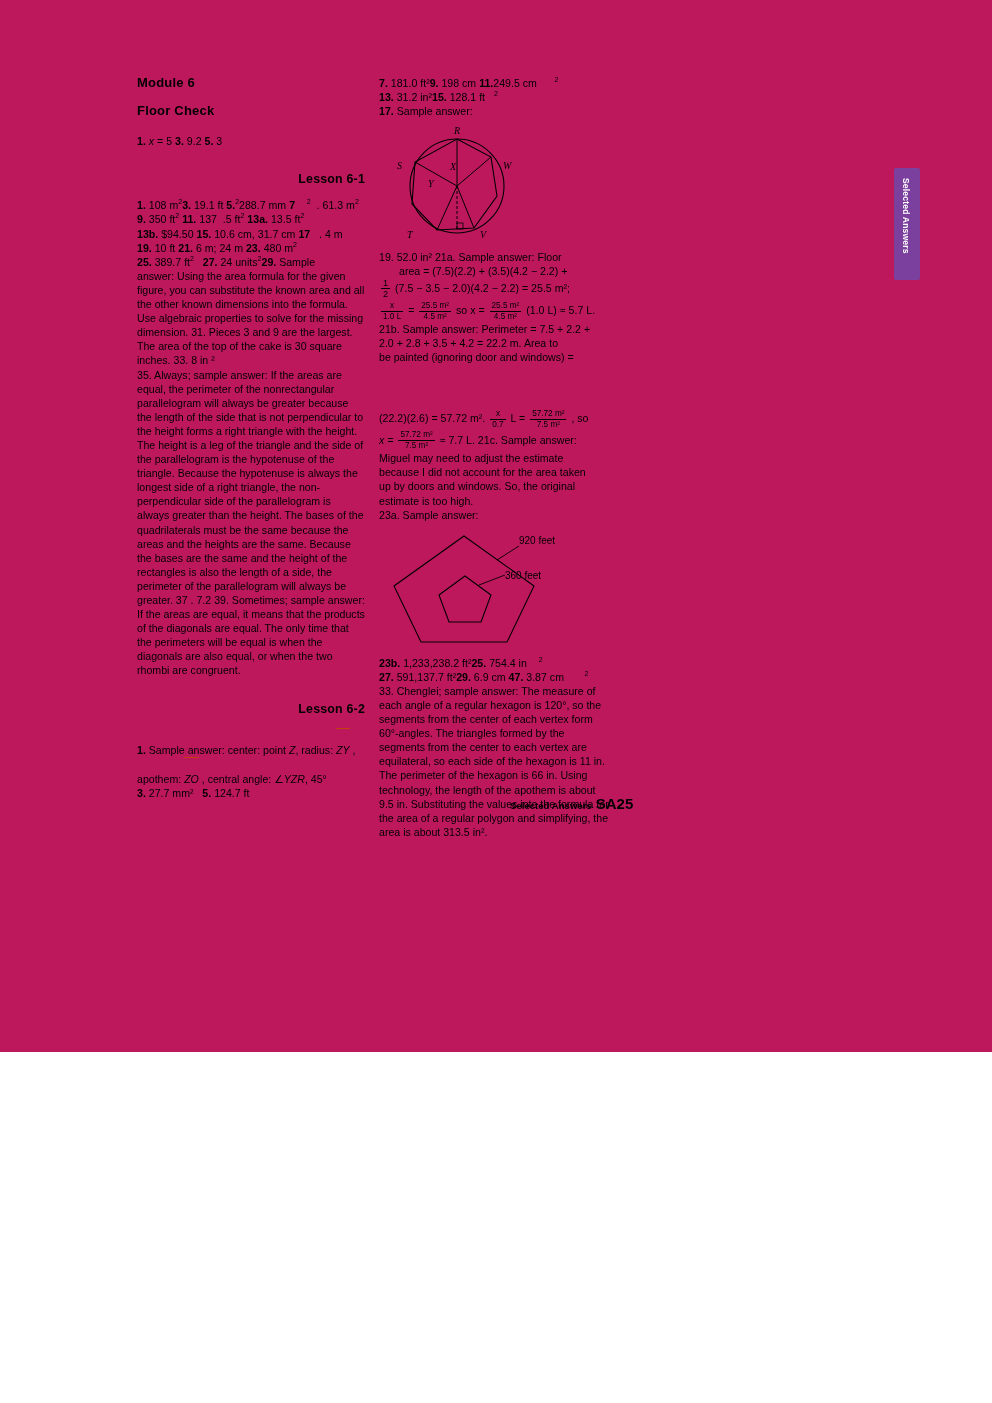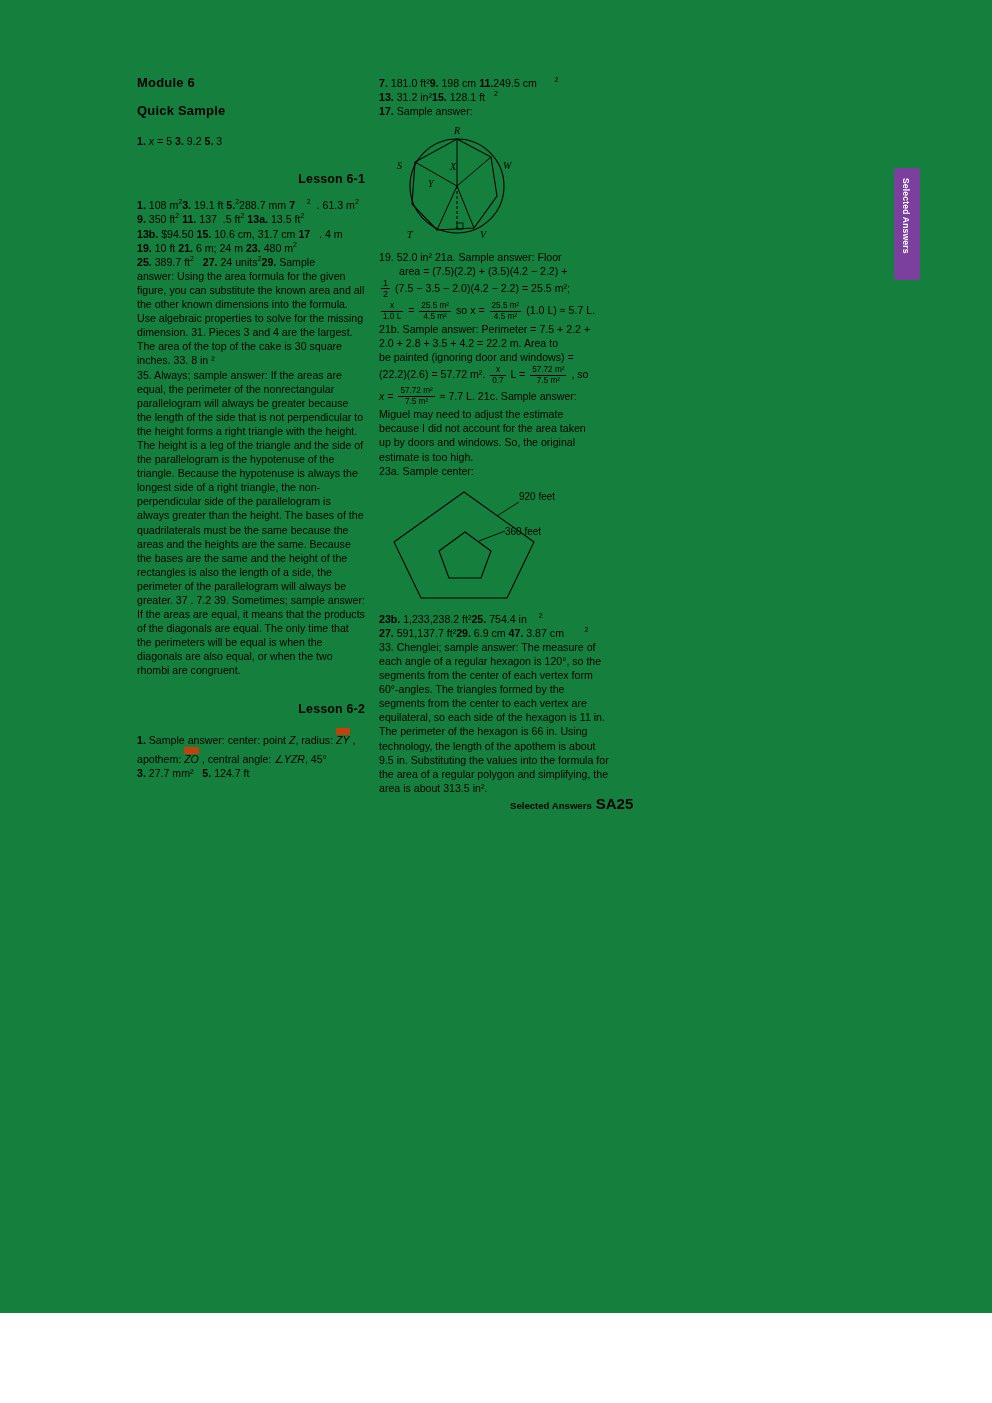--- a/index.html
+++ b/index.html
@@ -1,21 +1,21 @@
 <!DOCTYPE html>
 <html><head>
 <meta charset="utf-8">
 <style>
   html,body{margin:0;padding:0;}
   body{
     width:992px;height:1403px;background:#ffffff;
     font-family:"Liberation Sans", sans-serif;
     color:#000;position:relative;overflow:hidden;
   }
-  .page{position:absolute;left:0;top:0;width:992px;height:1313px;background:#15803d;}
+  .page{position:absolute;left:0;top:0;width:992px;height:1052px;background:#be185d;}
 
   
   .side-tab{
     position:absolute;right:72px;top:168px;width:26px;height:112px;
     background:#7b3f9d;color:#fff;border-radius:2px;
   }
   .side-tab span{
     display:block;white-space:nowrap;
     font-size:8.5px;font-weight:bold;letter-spacing:.2px;
     transform:rotate(90deg);transform-origin:left top;
@@ -28,21 +28,21 @@
   .col-right{left:379px;top:76px;width:232px;}
 
   h2.mod{font-size:13px;font-weight:bold;margin:0 0 14px 0;letter-spacing:.2px;}
   h2.qc{font-size:13px;font-weight:bold;margin:0 0 16px 0;letter-spacing:.2px;}
   h3.lesson{font-size:12.4px;font-weight:bold;margin:24px 0 12px 0;letter-spacing:.2px;text-align:right;}
   .p{margin:0 0 0 0;}
   b{font-weight:bold;}
   i{font-style:italic;}
   sup{font-size:7px;vertical-align:super;line-height:0;}
   .ital{font-style:italic;}
-  .ovl{border-top:7px solid #c2410c;padding-top:0px;display:inline-block;line-height:11px;text-align:right;}
+  .ovl{border-top:1px solid #c2410c;padding-top:16px;display:inline-block;line-height:11px;text-align:right;}
 
   
   .frac{display:inline-block;vertical-align:-0.55em;text-align:center;font-size:9.2px;line-height:10px;margin:0 2px;}
   .frac .num{display:block;padding:0 2px;}
   .frac .den{display:block;border-top:1px solid #000;padding:0 2px;}
   .frac.small{font-size:8.2px;}
 
   
   .fig{position:relative;margin:6px 0 8px 0;}
   .circ-fig{height:118px;}
@@ -58,37 +58,37 @@
 
 <div class="page">
 
   <div class="side-tab">
     <span>Selected Answers</span>
   </div>
 
   <div class="col col-left">
 
     <h2 class="mod">Module 6</h2>
-    <h2 class="qc">Quick Sample</h2>
+    <h2 class="qc">Floor Check</h2>
 
     <div class="p">
       <b>1.</b> <i>x</i> = 5 <b>3.</b> 9.2 <b>5.</b> 3
     </div>
 
     <h3 class="lesson">Lesson 6-1</h3>
 
     <div class="p">
       <b>1.</b> 108 m<sup>2</sup><b>3.</b> 19.1 ft <b>5.</b><sup>2</sup>288.7 mm <b>7</b>&nbsp;&nbsp;&nbsp;&nbsp;<sup>2</sup>&nbsp;&nbsp;. 61.3 m<sup>2</sup><br>
       <b>9.</b> 350 ft<sup>2</sup> <b>11.</b> 137&nbsp;&nbsp;.5 ft<sup>2</sup> <b>13a.</b> 13.5 ft<sup>2</sup><br>
       <b>13b.</b> $94.50 <b>15.</b> 10.6 cm, 31.7 cm <b>17</b>&nbsp;&nbsp;&nbsp;. 4 m<br>
       <b>19.</b> 10 ft <b>21.</b> 6 m; 24 m <b>23.</b> 480 m<sup>2</sup><br>
       <b>25.</b> 389.7 ft<sup>2</sup>&nbsp;&nbsp; <b>27.</b> 24 units<sup>2</sup><b>29.</b> Sample
     </div>
 
-    <div class="p">answer: Using the area formula for the given figure, you can substitute the known area and all the other known dimensions into the formula. Use algebraic properties to solve for the missing dimension. 31. Pieces 3 and 4 are the largest. The area of the top of the cake is 30 square inches. 33. 8 in    ²</div>
+    <div class="p">answer: Using the area formula for the given figure, you can substitute the known area and all the other known dimensions into the formula. Use algebraic properties to solve for the missing dimension. 31. Pieces 3 and 9 are the largest. The area of the top of the cake is 30 square inches. 33. 8 in    ²</div>
 
     <div class="p">35. Always; sample answer: If the areas are equal, the perimeter of the nonrectangular parallelogram will always be greater because the length of the side that is not perpendicular to the height forms a right triangle with the height. The height is a leg of the triangle and the side of the parallelogram is the hypotenuse of the triangle. Because the hypotenuse is always the longest side of a right triangle, the non-perpendicular side of the parallelogram is always greater than the height. The bases of the quadrilaterals must be the same because the areas and the heights are the same. Because the bases are the same and the height of the rectangles is also the length of a side, the perimeter of the parallelogram will always be greater. 37   . 7.2  39. Sometimes; sample answer: If the areas are equal, it means that the products of the diagonals are equal. The only time that the perimeters will be equal is when the diagonals are also equal, or when the two rhombi are congruent.</div>
 
     <h3 class="lesson">Lesson 6-2</h3>
 
     <div class="p">
       <b>1.</b> Sample answer: center: point <i>Z</i>, radius: <span class="ovl"><i>ZY</i></span> ,<br>
       apothem: <span class="ovl"><i>ZO</i></span> , central angle: ∠<i>YZR</i>, 45°<br>
       <b>3.</b> 27.7 mm² &nbsp;&nbsp;<b>5.</b> 124.7 ft
     </div>
@@ -148,21 +148,21 @@
       <span class="frac small">
         <span class="num">25.5 m²</span><span class="den">4.5 m²</span>
       </span>
       <span>(1.0 L) ≈ 5.7 L.</span>
     </div>
 
     <div class="p">21b. Sample answer: Perimeter = 7.5 + 2.2 +</div>
     <div class="p">2.0 + 2.8 + 3.5 + 4.2 = 22.2 m. Area to</div>
     <div class="p">be painted (ignoring door and windows) =</div>
 
-    <div class="p" style="line-height:20px;">
+    <div class="p" style="line-height:20px;margin-top:44px;">
       <span>(22.2)(2.6) = 57.72 m².</span>
       <span class="frac small">
         <span class="num">x</span><span class="den">0.7</span>
       </span>
       <span>L =</span>
       <span class="frac small">
         <span class="num">57.72 m²</span><span class="den">7.5 m²</span>
       </span>
       <span>, so</span>
     </div>
@@ -172,21 +172,21 @@
       <span class="frac small">
         <span class="num">57.72 m²</span><span class="den">7.5 m²</span>
       </span>
       <span>≈ 7.7 L.  21c. Sample answer:</span>
     </div>
 
     <div class="p">Miguel may need to adjust the estimate</div>
     <div class="p">because I did not account for the area taken</div>
     <div class="p">up by doors and windows. So, the original</div>
     <div class="p">estimate is too high.</div>
-    <div class="p">23a. Sample center:</div>
+    <div class="p">23a. Sample answer:</div>
 
     <div class="fig pent-fig">
       <svg width="232" height="120" viewBox="0 0 232 120">
         <polygon points="85,8 155,58 128,114 42,114 15,58" fill="none" stroke="#000" stroke-width="1.1"></polygon>
         <polygon points="86,48 112,67 102,94 70,94 60,67" fill="none" stroke="#000" stroke-width="1.1"></polygon>
         <line x1="118" y1="32" x2="140" y2="18" stroke="#000" stroke-width="0.9"></line>
         <line x1="100" y1="57" x2="126" y2="47" stroke="#000" stroke-width="0.9"></line>
         <text x="140" y="16" font-size="10" font-family="Liberation Sans, sans-serif">920 feet</text>
         <text x="126" y="51" font-size="10" font-family="Liberation Sans, sans-serif">360 feet</text>
       </svg>

